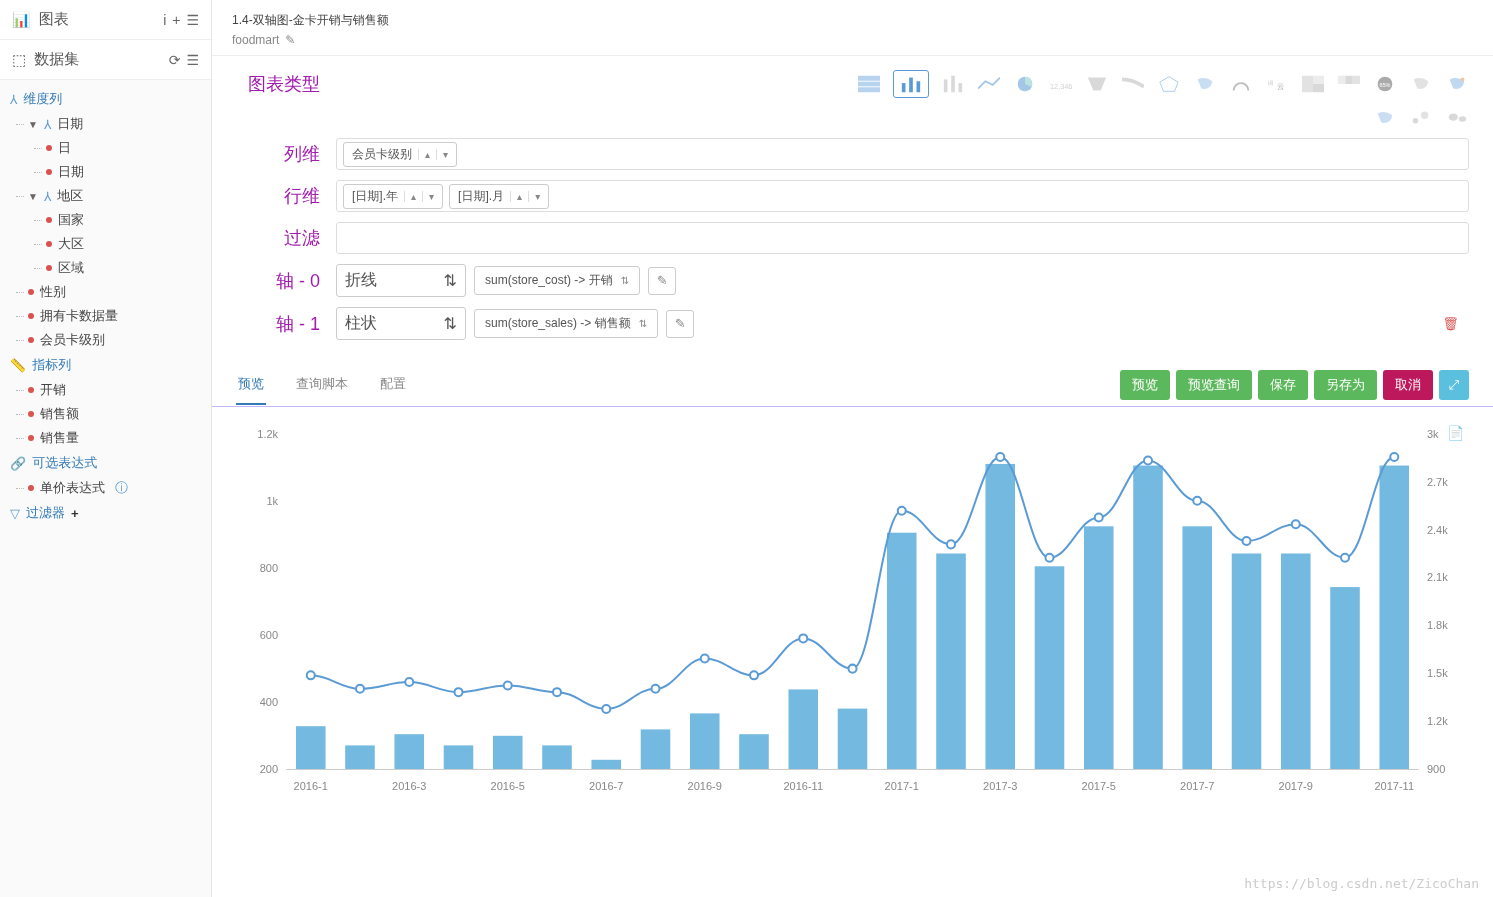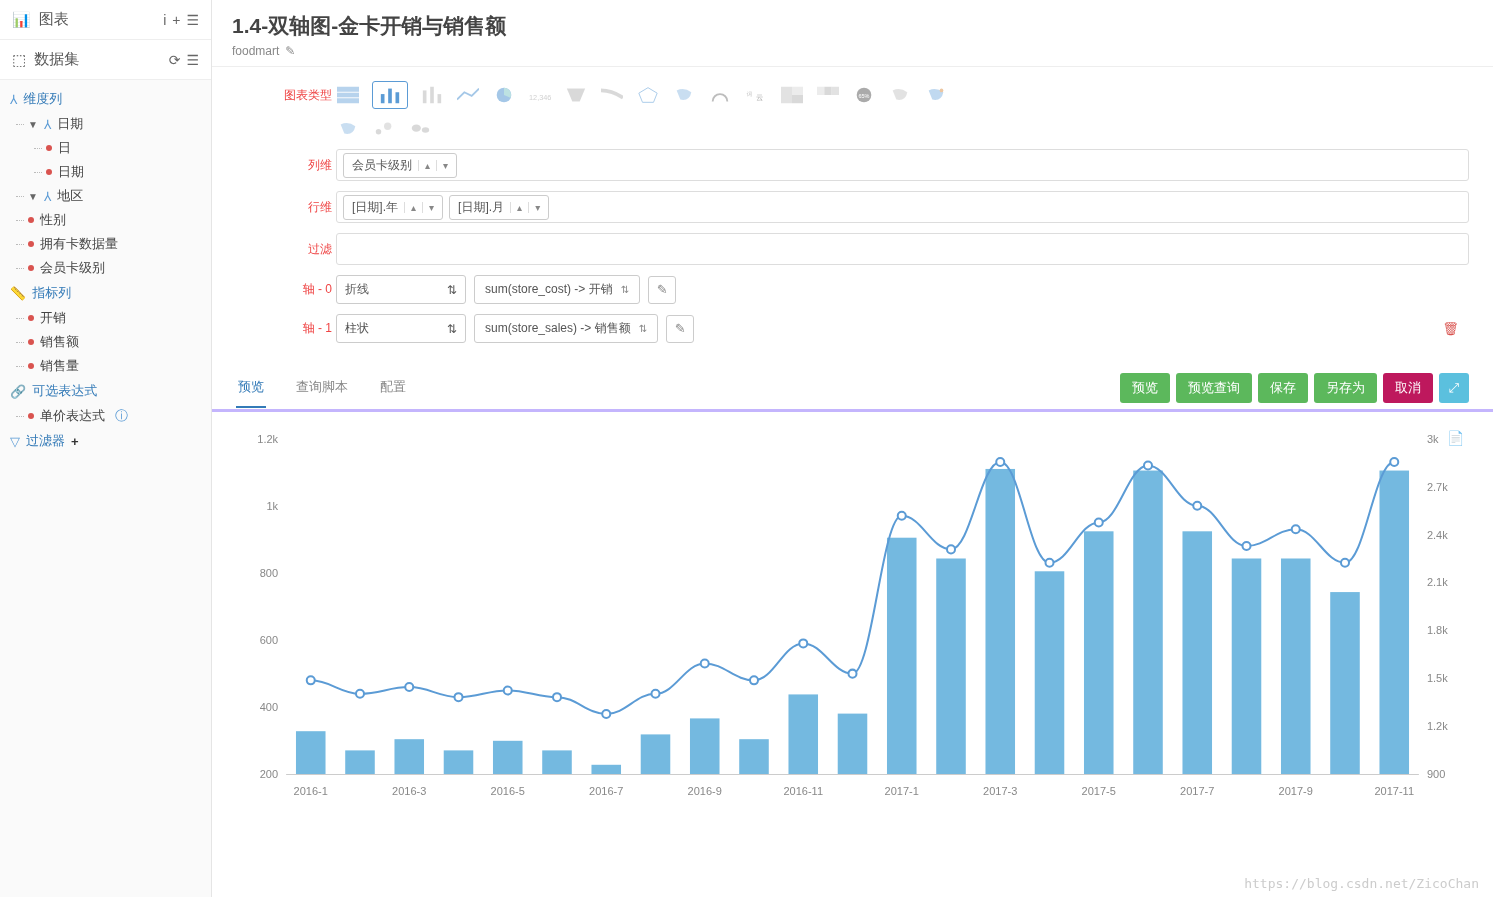--- a/index.html
+++ b/index.html
@@ -11,39 +11,39 @@
 .sb-header .icons span { cursor: pointer; }
 .tree { padding: 6px 4px 6px 10px; font-size: 13px; color: #444; }
 .tree .section-label { display: flex; align-items: center; gap: 6px; color: #337ab7; font-size: 13px; padding: 4px 0; }
 .tree ul { list-style: none; padding-left: 18px; }
 .tree li { padding: 3px 0; display: flex; align-items: center; gap: 6px; position: relative; }
 .tree li::before { content: ""; position: absolute; left: -12px; top: 50%; width: 8px; border-top: 1px dotted #bbb; }
 .dot { width: 6px; height: 6px; border-radius: 50%; background: #d9534f; display: inline-block; }
 .caret { font-size: 10px; color: #666; }
 .main { flex: 1; display: flex; flex-direction: column; overflow: hidden; }
 .page-head { padding: 12px 20px 8px; border-bottom: 1px solid #eee; }
-.page-head h1 { font-size: 21px; font-weight: 700; color: #444; }
+.page-head h1 { font-size: 12px; font-weight: 400; color: #444; }
 .page-head .sub { font-size: 12px; color: #888; margin-top: 4px; display: flex; align-items: flex-end; gap: 6px; }
 .config { padding: 14px 24px 6px; }
 .row { display: flex; align-items: center; margin-bottom: 10px; }
-.row .lbl { width: 100px; text-align: right; padding-right: 4px; color: #ef4444; font-size: 12px; }
+.row .lbl { width: 100px; text-align: right; padding-right: 16px; color: #a21caf; font-size: 18px; }
 .row .content { flex: 1; }
-.chart-types { display: flex; flex-wrap: wrap; gap: 12px; align-items: center; }
+.chart-types { display: flex; flex-wrap: wrap; gap: 12px; align-items: center; justify-content: flex-end; }
 .ct { width: 24px; height: 20px; display: flex; align-items: center; justify-content: center; cursor: pointer; opacity: 0.55; }
 .ct.active { border: 1px solid #5b9bd5; border-radius: 3px; padding: 6px; width: 36px; height: 28px; opacity: 1; }
 .ct svg { width: 22px; height: 18px; }
 .field-box { border: 1px solid #ddd; border-radius: 3px; min-height: 32px; padding: 0 6px; display: flex; align-items: center; gap: 6px; background: #fff; }
 .tag { border: 1px solid #ccc; border-radius: 3px; padding: 3px 8px; font-size: 12px; color: #555; display: flex; align-items: center; gap: 4px; background: #fff; }
 .tag .mini-btn { border-left: 1px solid #ddd; padding-left: 6px; margin-left: 2px; color: #888; font-size: 10px; }
-.select { border: 1px solid #ccc; border-radius: 3px; padding: 5px 8px; background: #fff; width: 130px; display: flex; justify-content: space-between; align-items: center; color: #555; font-size: 12px; }
+.select { border: 1px solid #ccc; border-radius: 3px; padding: 5px 8px; background: #fff; width: 130px; display: flex; justify-content: space-between; align-items: center; color: #555; font-size: 16px; }
 .axis-row { display: flex; gap: 8px; align-items: center; }
 .axis-expr { border: 1px solid #ccc; border-radius: 3px; padding: 5px 10px; font-size: 12px; color: #555; display: flex; align-items: center; gap: 8px; background: #fff; }
 .axis-expr .chev { color: #888; font-size: 10px; }
 .icon-btn { border: 1px solid #ccc; border-radius: 3px; width: 28px; height: 28px; display: flex; align-items: center; justify-content: center; color: #888; cursor: pointer; background: #fff; }
-.tabs-row { display: flex; justify-content: space-between; align-items: center; border-bottom: 3px solid #c4b5fd; padding: 0 24px; margin-top: 8px; }
+.tabs-row { display: flex; justify-content: space-between; align-items: center; border-bottom: 1px solid #c4b5fd; padding: 0 24px; margin-top: 8px; }
 .tabs { display: flex; gap: 28px; }
 .tab { padding: 10px 2px; color: #888; cursor: pointer; font-size: 13px; }
 .tab.active { color: #337ab7; border-bottom: 2px solid #337ab7; }
 .buttons { display: flex; gap: 6px; padding: 6px 0; }
 .btn { padding: 6px 12px; border-radius: 3px; color: #fff; font-size: 13px; cursor: pointer; border: none; }
 .btn.green { background: #5cb85c; }
 .btn.red { background: #be185d; }
 .btn.blue { background: #5bc0de; width: 30px; padding: 6px 0; text-align: center; }
 .chart-area { flex: 1; padding: 12px 24px 2px; position: relative; }
 .legend { text-align: center; font-size: 12px; color: #666; margin-bottom: 6px; }
@@ -102,20 +102,34 @@
         <li>
             <span class="dot"></span>
             <span>日期</span>
           </li>
       </ul>
       <li>
           <span class="caret">▼</span>
           <span style="color:#5b9bd5">⅄</span>
           <span>地区</span>
         </li>
+      <ul>
+        <li>
+            <span class="dot"></span>
+            <span>国家</span>
+          </li>
+        <li>
+            <span class="dot"></span>
+            <span>大区</span>
+          </li>
+        <li>
+            <span class="dot"></span>
+            <span>区域</span>
+          </li>
+      </ul>
       <li>
           <span class="dot"></span>
           <span>性别</span>
         </li>
       <li>
           <span class="dot"></span>
           <span>拥有卡数据量</span>
         </li>
       <li>
           <span class="dot"></span>

